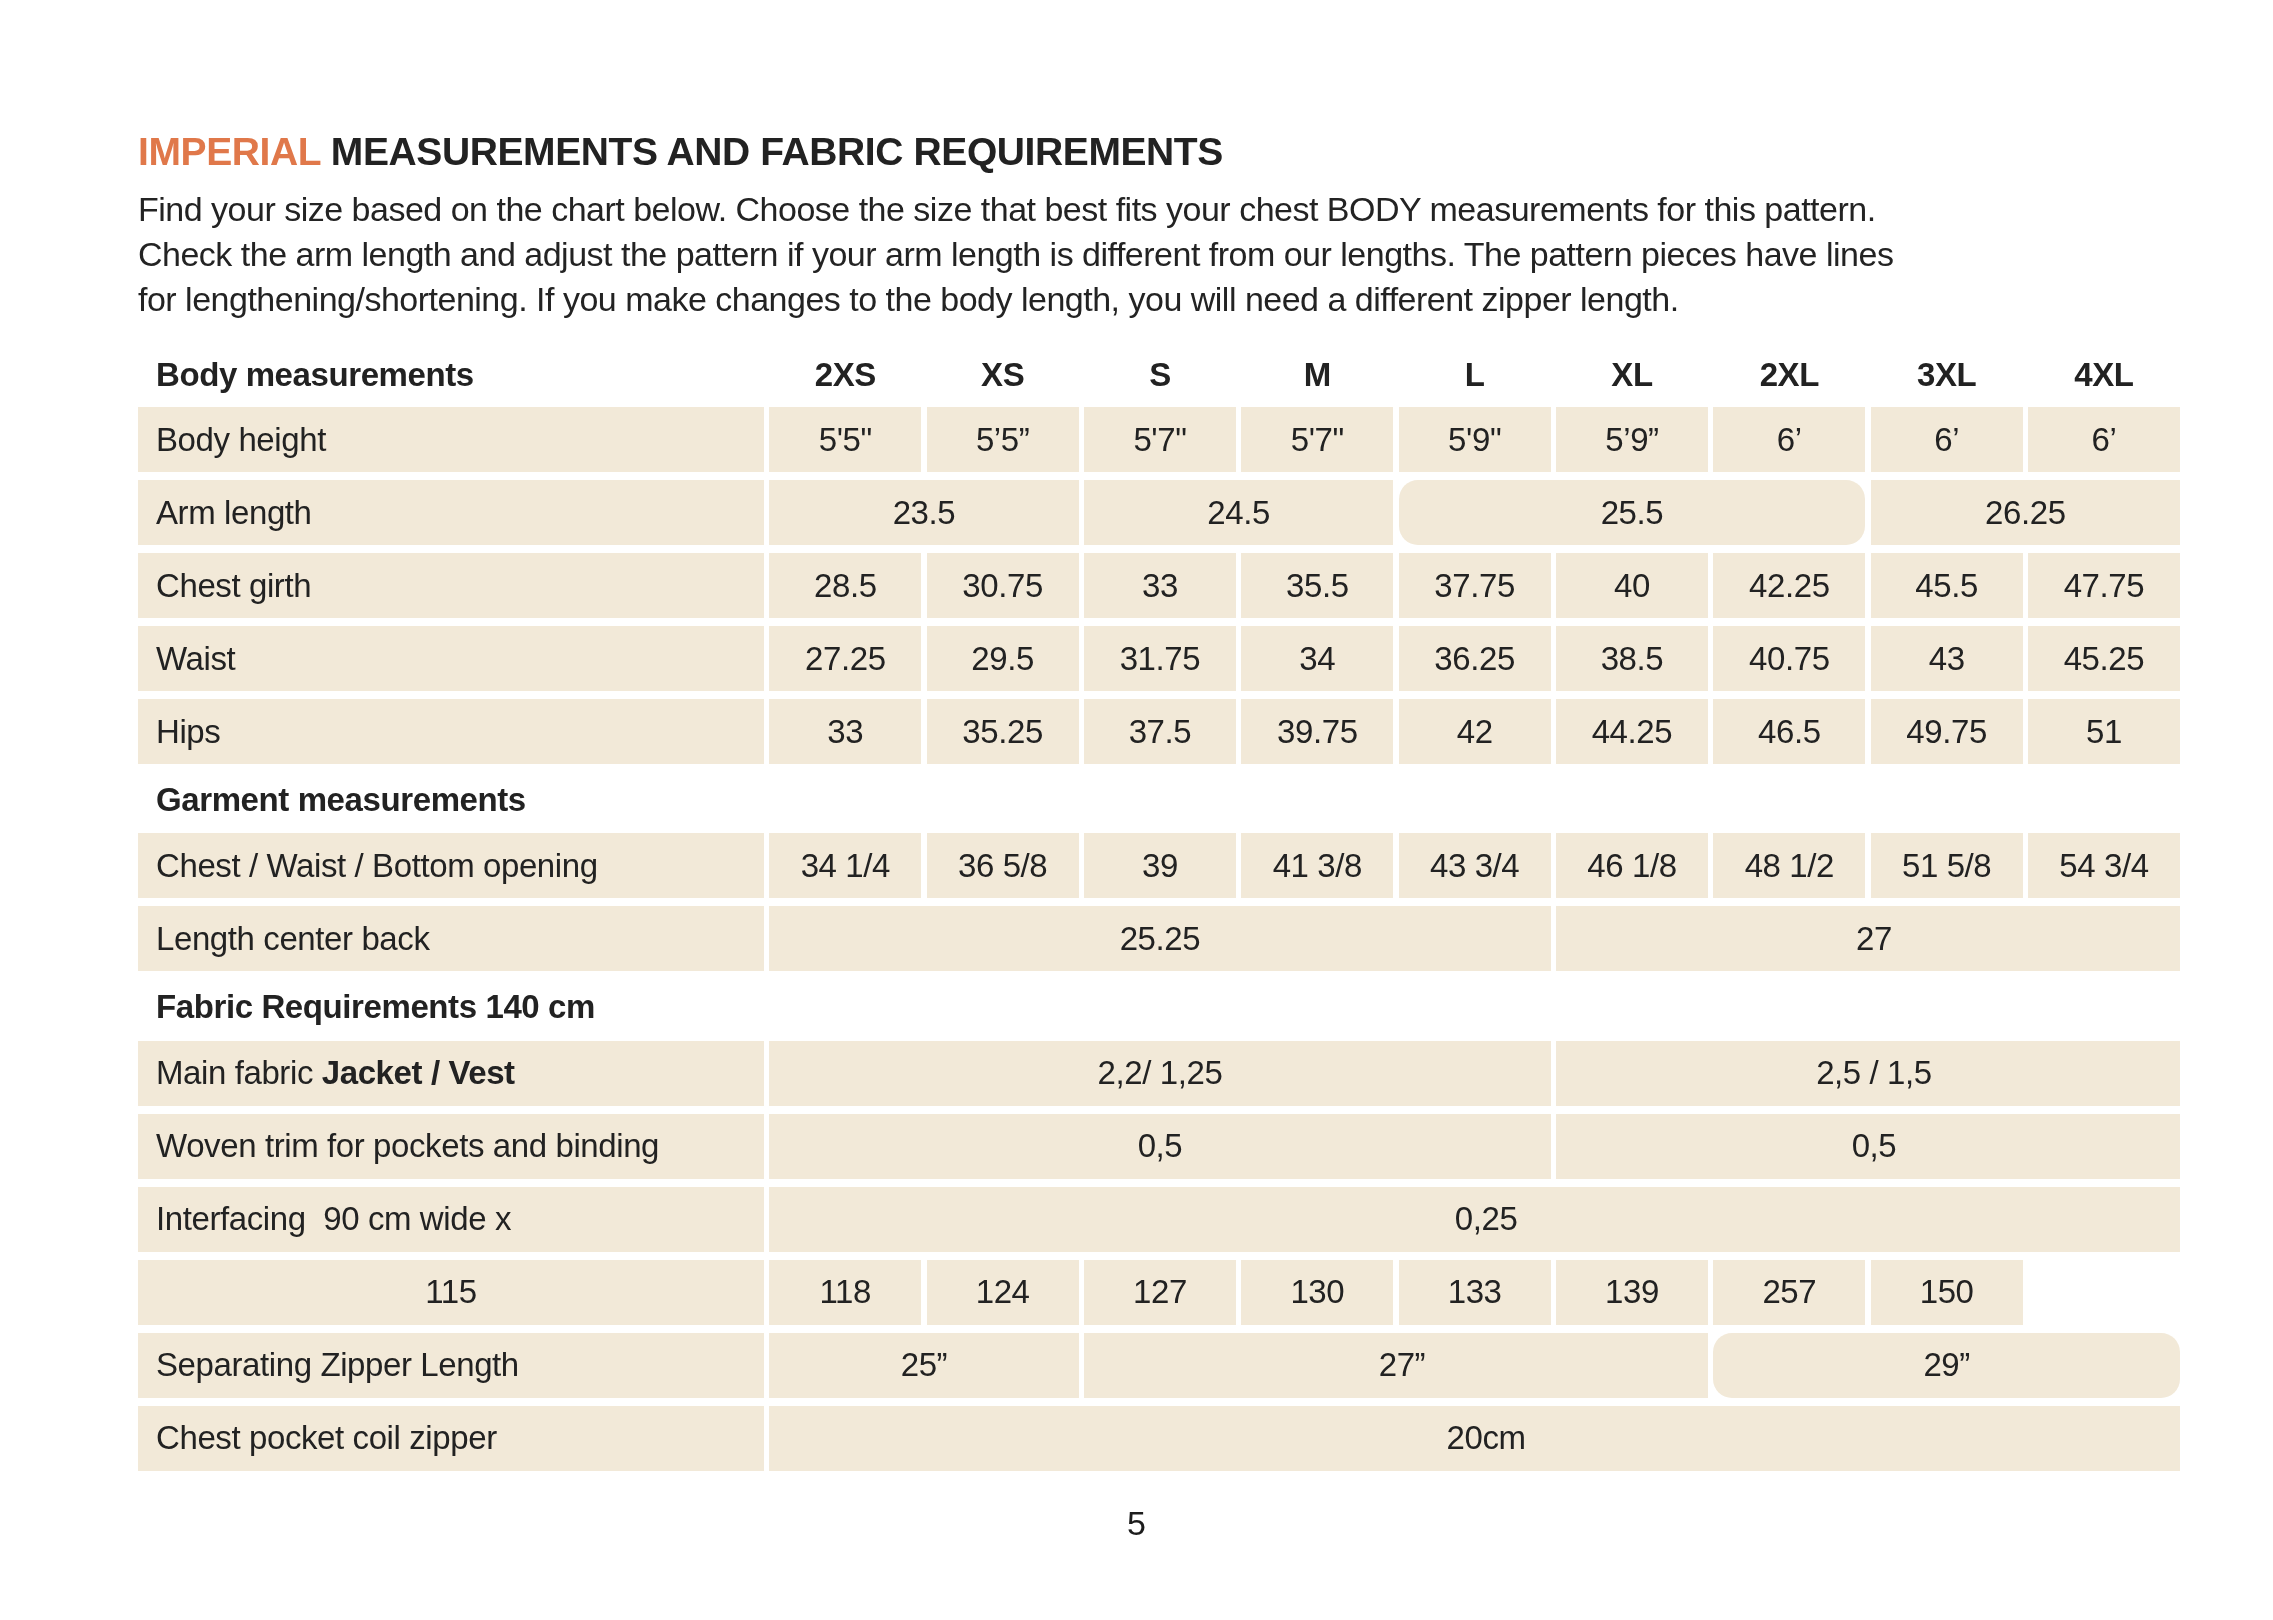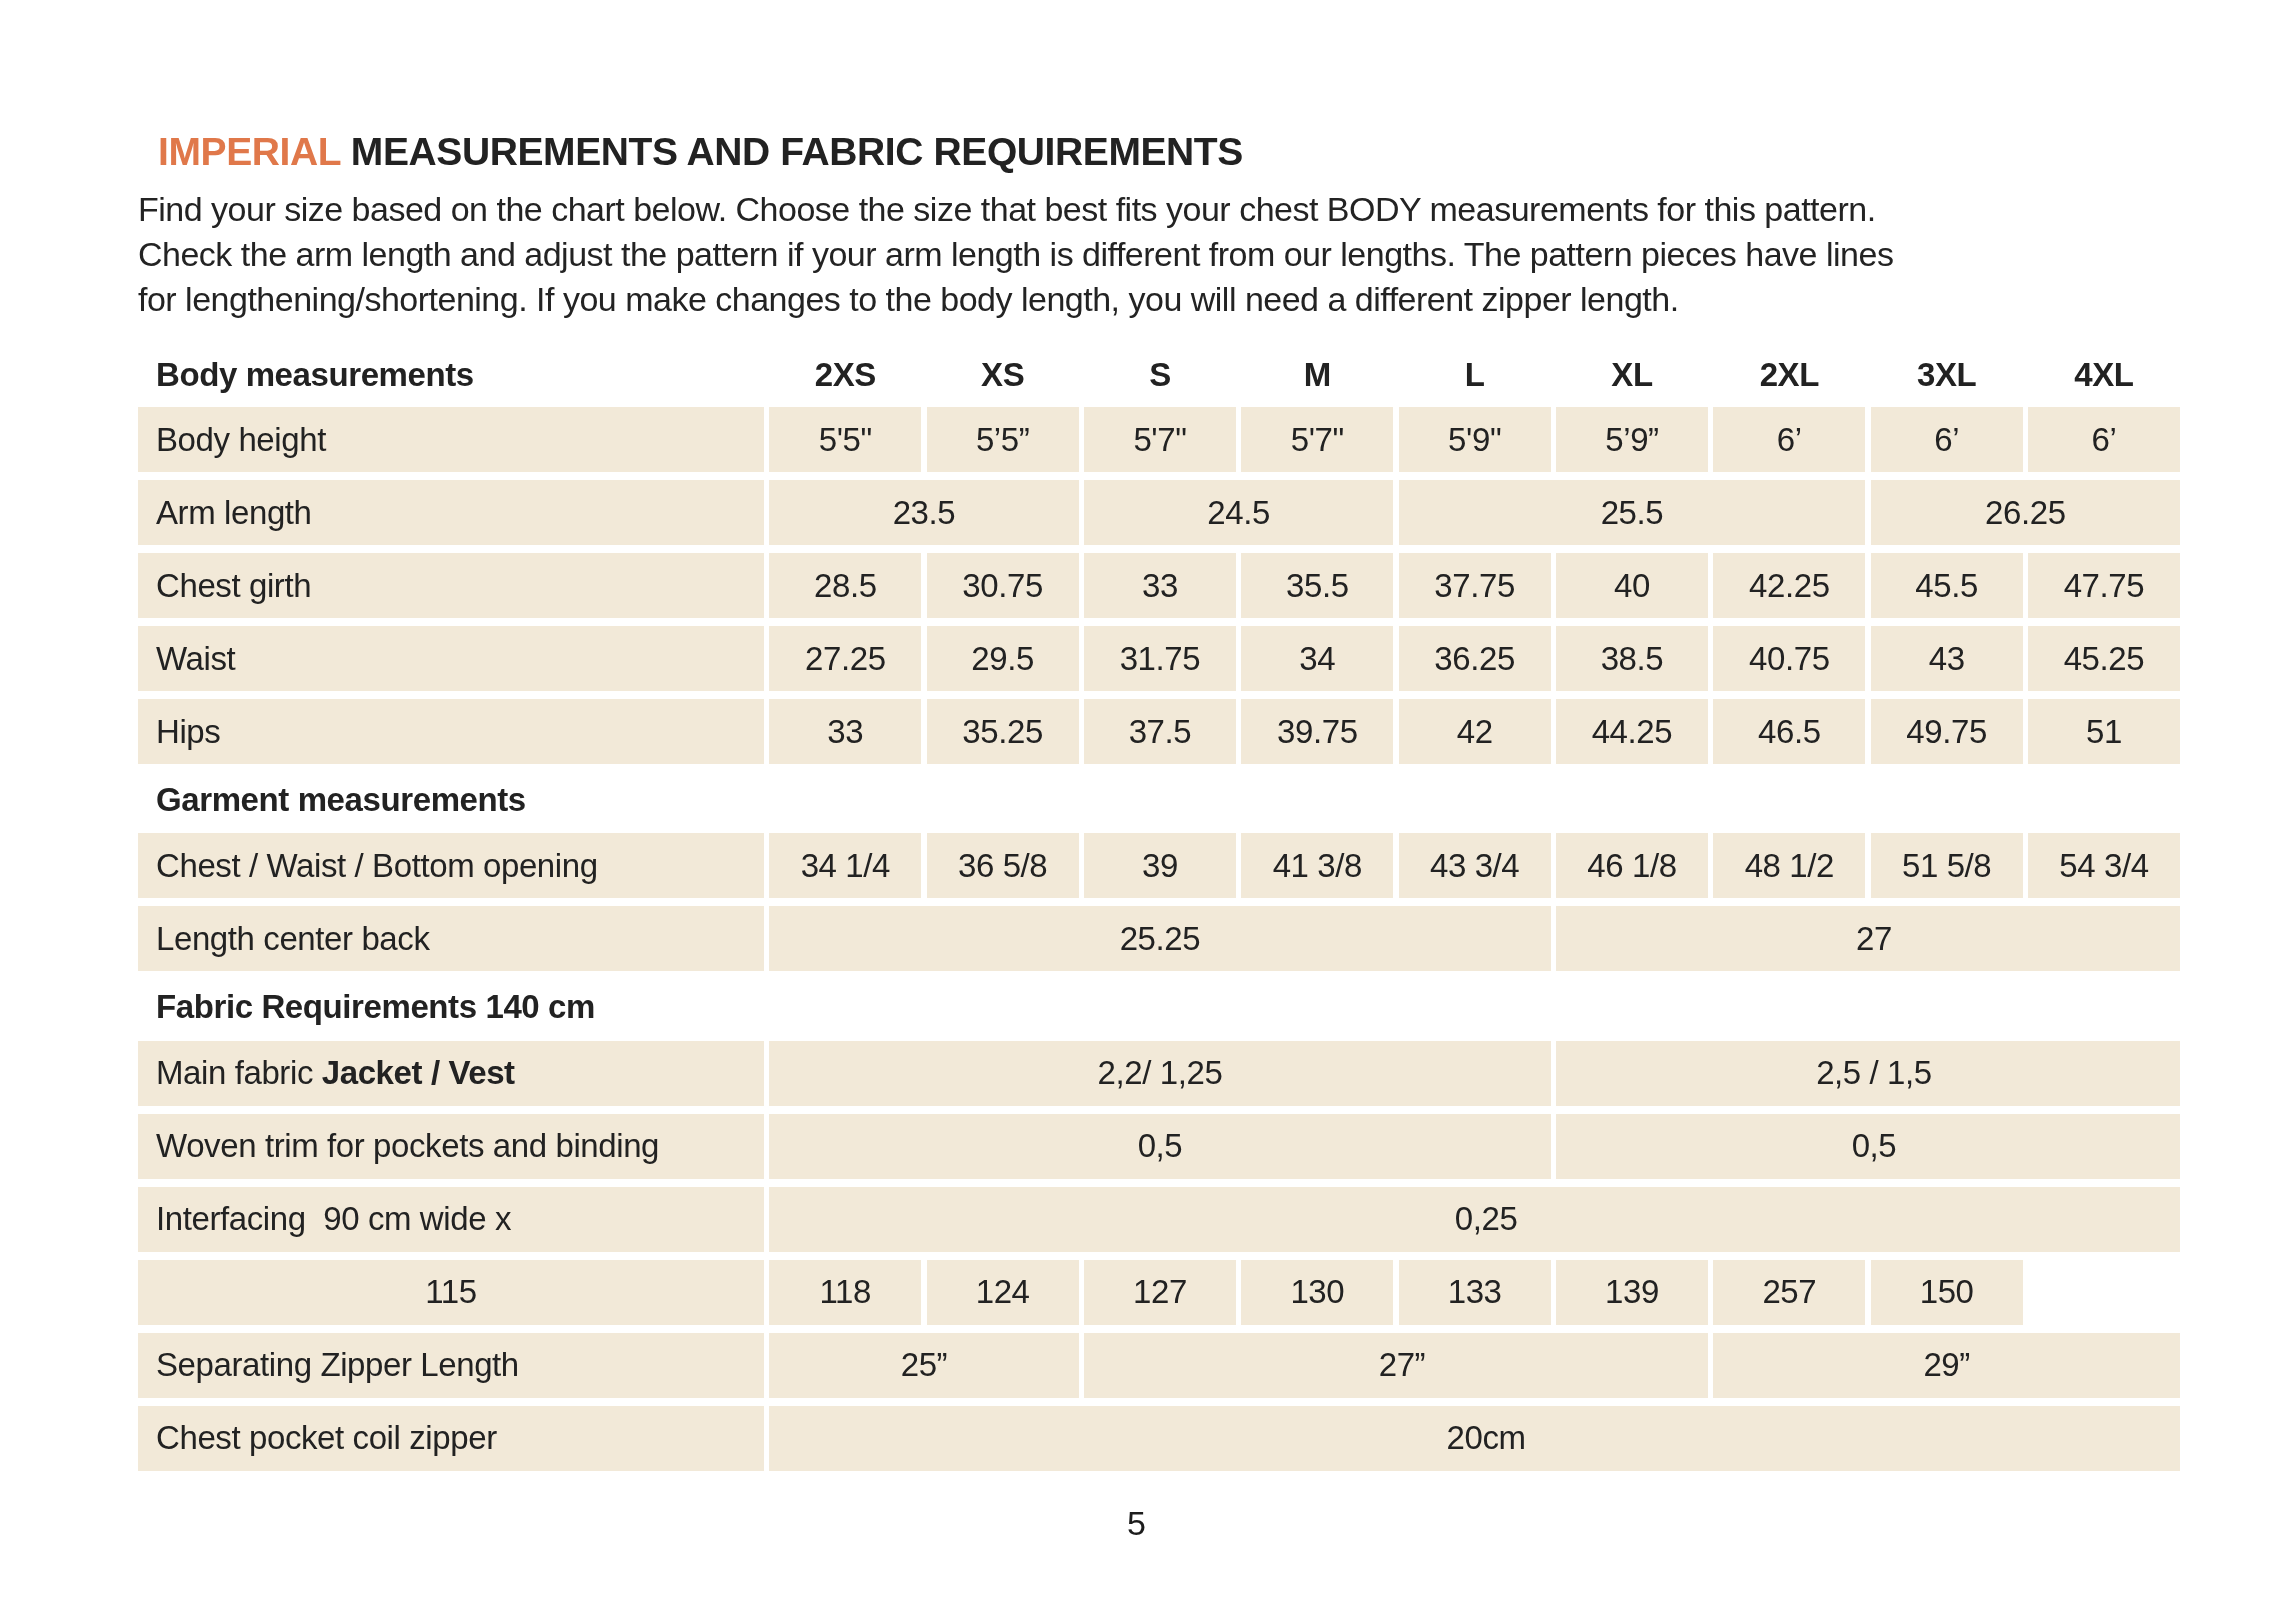--- a/index.html
+++ b/index.html
@@ -8,21 +8,21 @@
     width: 2273px; height: 1621px;
     font-family: "Liberation Sans", sans-serif;
     color: #222222;
     overflow: hidden;
     position: relative;
   }
   .page { padding: 130px 89px 0 138px; }
 
   .title {
     font-size: 39px; font-weight: bold; letter-spacing: -0.4px;
-    margin-bottom: 12.5px; white-space: nowrap; margin-left: 20px;
+    margin-bottom: 12.5px; white-space: nowrap;
   }
   .title .accent { color: #e0784a; }
 
   .intro { margin-bottom: 30px; }
   .intro-line {
     font-size: 34px; line-height: 45px; letter-spacing: -0.5px;
     white-space: nowrap; color: #232323;
   }
 
   .size-table { width: 2042px; }
@@ -38,21 +38,21 @@
     display: flex; align-items: center; justify-content: center;
     font-size: 33px; letter-spacing: -0.4px;
     white-space: nowrap;
   }
   .label-cell { justify-content: flex-start; padding-left: 18px; }
   .label-cell span { white-space: pre; }
   .no-bg { background: transparent; text-align: center; }
   .bold { font-weight: bold; }
   .suffix { font-size: 25px; margin-left: 9px; }
   .s2 { grid-column: span 2; }
-  .s3 { grid-column: span 3; }
+  .s3 { grid-column: span 3; border-radius: 19px; }
   .s4 { grid-column: span 4; padding-left: 12px; }
   .s5 { grid-column: span 5; }
   .s9 { grid-column: span 9; padding-left: 23px; }
 
   .header-row { margin-bottom: 9.8px; }
   .header-row .cell { height: 46px; background: transparent; font-weight: bold; }
 
   .section-row {
     height: 55px; display: flex; align-items: center;
     padding-left: 18px; font-size: 33px; font-weight: bold;

